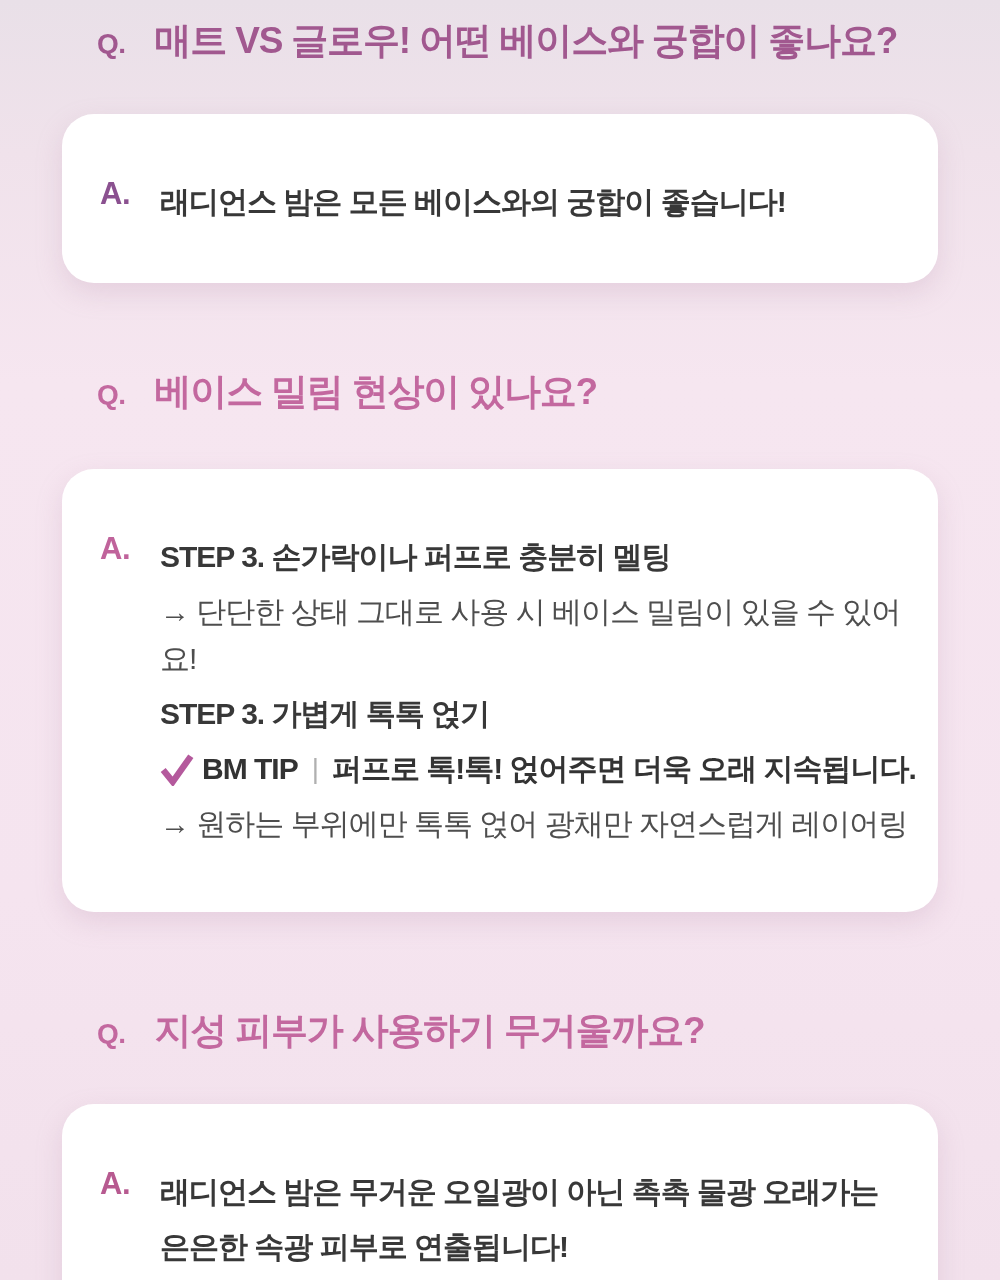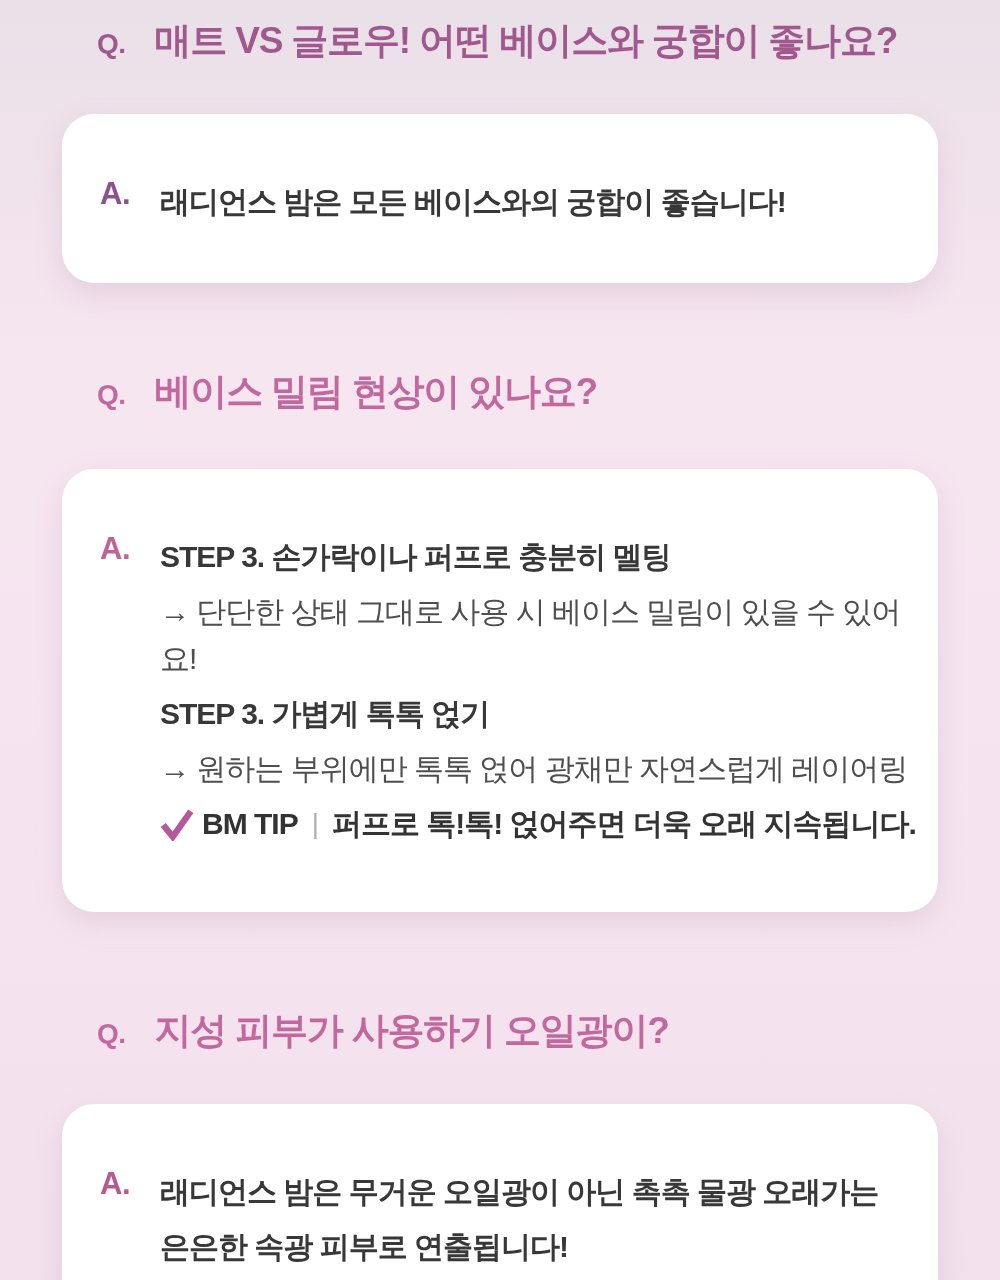--- a/index.html
+++ b/index.html
@@ -64,40 +64,40 @@
       <span class="q-prefix" style="color: rgb(195, 104, 159);">Q.</span>
       <h2 class="q-text" style="color: rgb(195, 104, 159);">베이스 밀림 현상이 있나요?</h2>
     </div>
     <div class="card">
       <div class="a-row">
         <span class="a-prefix" style="color: rgb(192, 99, 155);">A.</span>
         <div class="a-content">
           <p class="line bold">STEP 3. 손가락이나 퍼프로 충분히 멜팅</p>
           <p class="line regular">→ 단단한 상태 그대로 사용 시 베이스 밀림이 있을 수 있어요!</p>
           <p class="line bold">STEP 3. 가볍게 톡톡 얹기</p>
-          <p class="line regular">→ 원하는 부위에만 톡톡 얹어 광채만 자연스럽게 레이어링</p>
           <p class="line tip-line">
             <span class="check-icon" style="color: rgb(180, 89, 156);">
               <svg viewBox="0 0 32 32" aria-hidden="true">
                 <path d="M3 17 L12 28 L29 4" fill="none" stroke="currentColor" stroke-width="6" stroke-linecap="butt"></path>
               </svg>
             </span>
             <span class="tip-label">BM TIP</span>
             <span class="tip-divider">|</span>
             <span class="tip-text">퍼프로 톡!톡! 얹어주면 더욱 오래 지속됩니다.</span>
           </p>
+          <p class="line regular">→ 원하는 부위에만 톡톡 얹어 광채만 자연스럽게 레이어링</p>
         </div>
       </div>
     </div>
   </section>
 
   <section class="faq-section section-3">
     <div class="q-row">
       <span class="q-prefix" style="color: rgb(195, 104, 159);">Q.</span>
-      <h2 class="q-text" style="color: rgb(195, 104, 159);">지성 피부가 사용하기 오일광이?</h2>
+      <h2 class="q-text" style="color: rgb(195, 104, 159);">지성 피부가 사용하기 무거울까요?</h2>
     </div>
     <div class="card">
       <div class="a-row">
         <span class="a-prefix" style="color: rgb(183, 90, 144);">A.</span>
         <div class="a-content">
           <p class="line bold">래디언스 밤은 무거운 오일광이 아닌 촉촉 물광 오래가는</p>
           <p class="line bold">은은한 속광 피부로 연출됩니다!</p>
 
         </div>
       </div>

